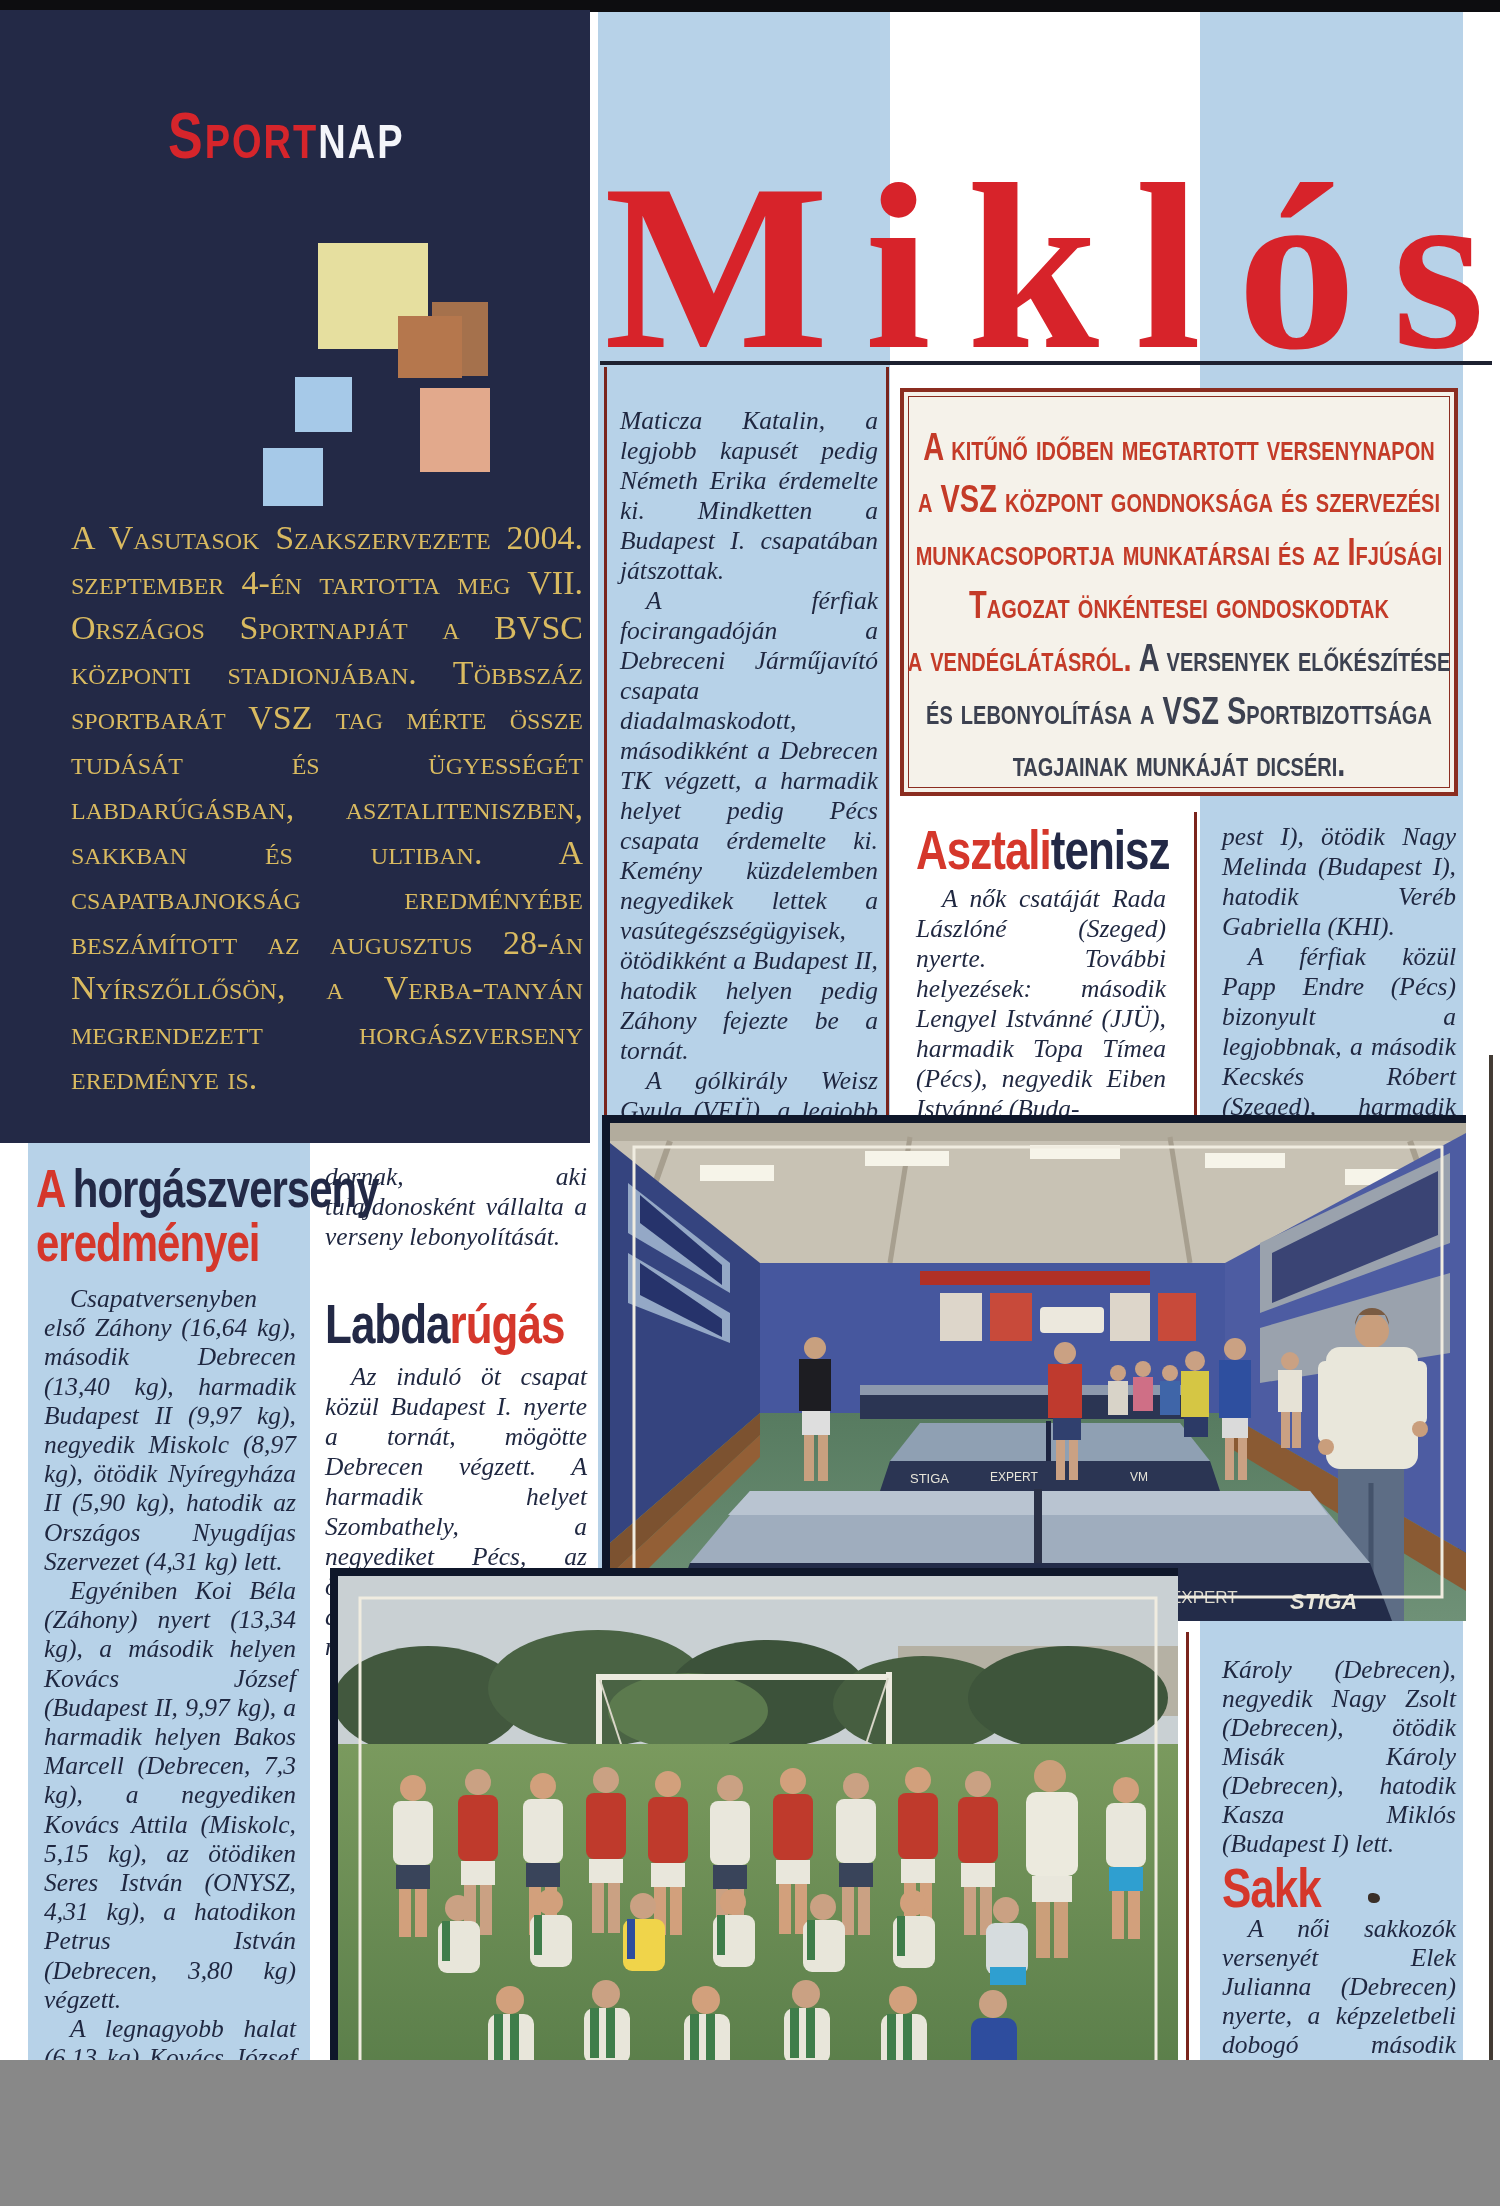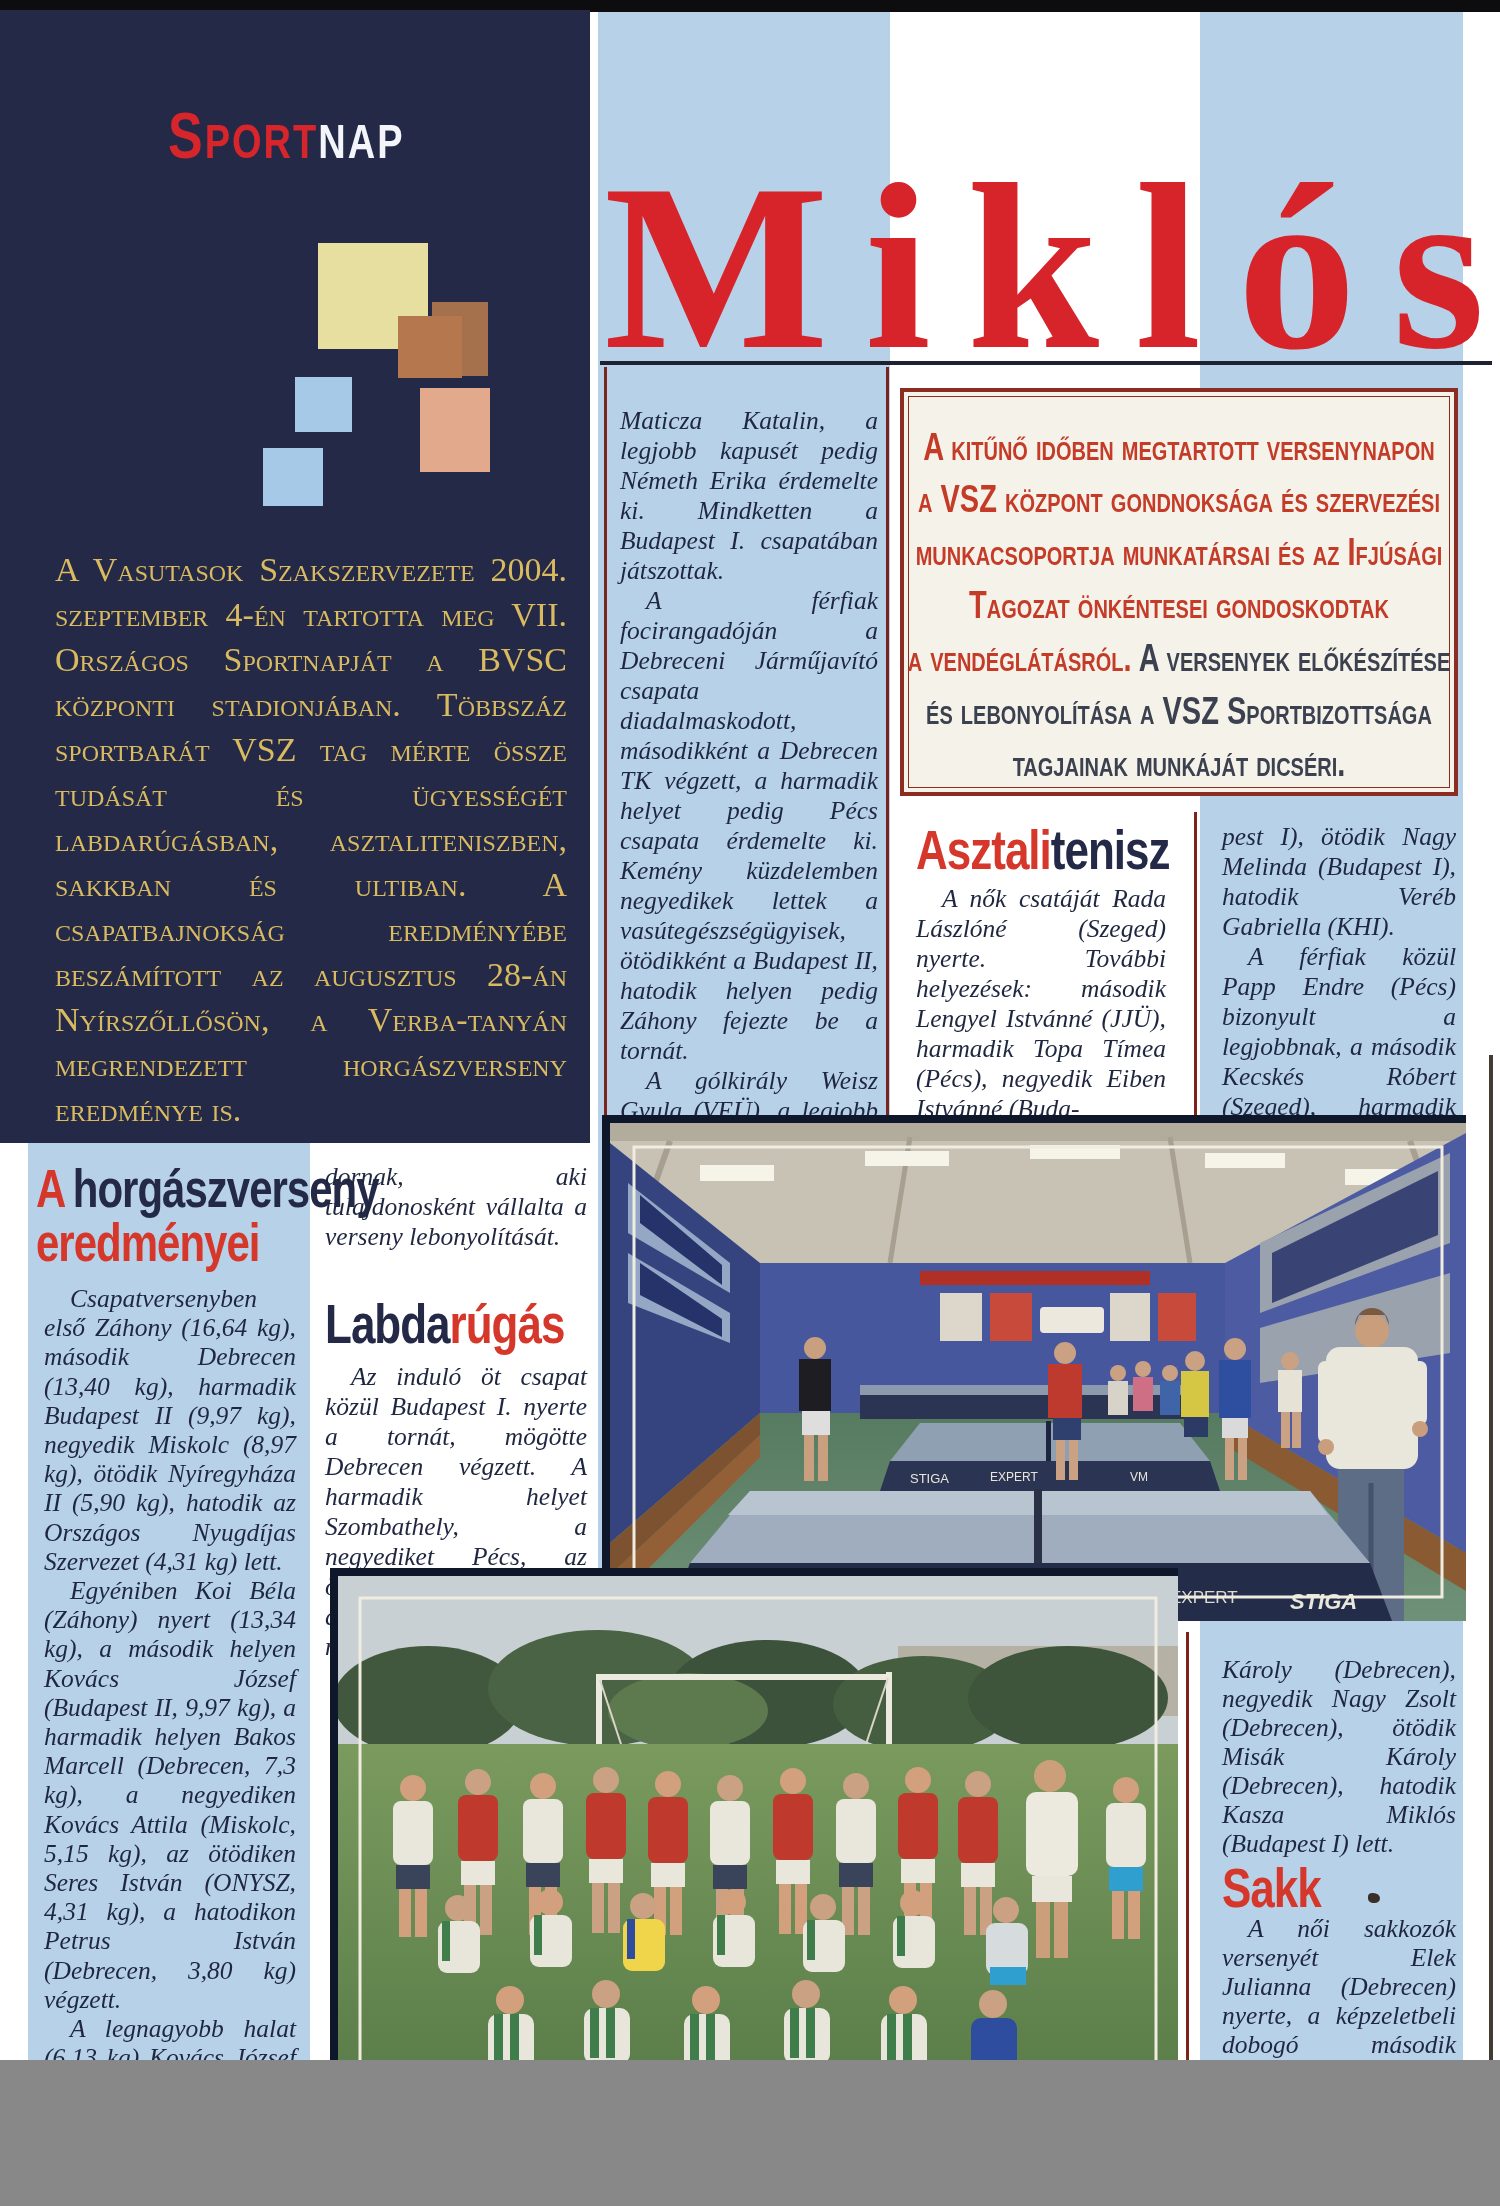--- a/index.html
+++ b/index.html
@@ -10,22 +10,22 @@
   #topstrip{left:0;top:0;width:1500px;height:12px;background:#0d0d10;}
   
   #navybox{left:0;top:10px;width:590px;height:1133px;background:#232946;}
   #logo{position:absolute;left:168px;top:88px;font-family:"Liberation Sans",sans-serif;
         font-weight:bold;letter-spacing:2px;transform:scaleY(1.25);transform-origin:0 0;
         font-size:38px;white-space:nowrap;}
   #logo .big{font-size:52px;color:#d6252b;}
   #logo .sport{color:#d6252b;}
   #logo .nap{color:#f4f5fa;}
   .sq{position:absolute;}
-  #intro{position:absolute;left:55px;top:505px;width:512px;font-variant:small-caps;
-         font-size:34px;line-height:45px;color:#d9ba60;text-align:justify;margin-top:32px;}
+  #intro{position:absolute;left:71px;top:505px;width:512px;font-variant:small-caps;
+         font-size:34px;line-height:45px;color:#d9ba60;text-align:justify;}
   
   #headline{left:604px;top:148px;font-size:238px;line-height:1;font-weight:bold;
             color:#d7232a;letter-spacing:36px;white-space:nowrap;}
   #headrule{left:600px;top:361px;width:892px;height:4px;background:#1d2130;}
   .vrule{position:absolute;width:3px;background:#7a241c;}
   
   #hbox{left:900px;top:388px;width:558px;height:408px;background:#f5f2ea;
         border:4px solid #8b2d20;outline:1px solid #8b2d20;outline-offset:-9px;box-sizing:border-box;}
   #hbox-text{margin-top:28px;transform:scaleY(1.32);transform-origin:50% 0;
              font-family:"Liberation Sans",sans-serif;font-weight:bold;font-variant:small-caps;

